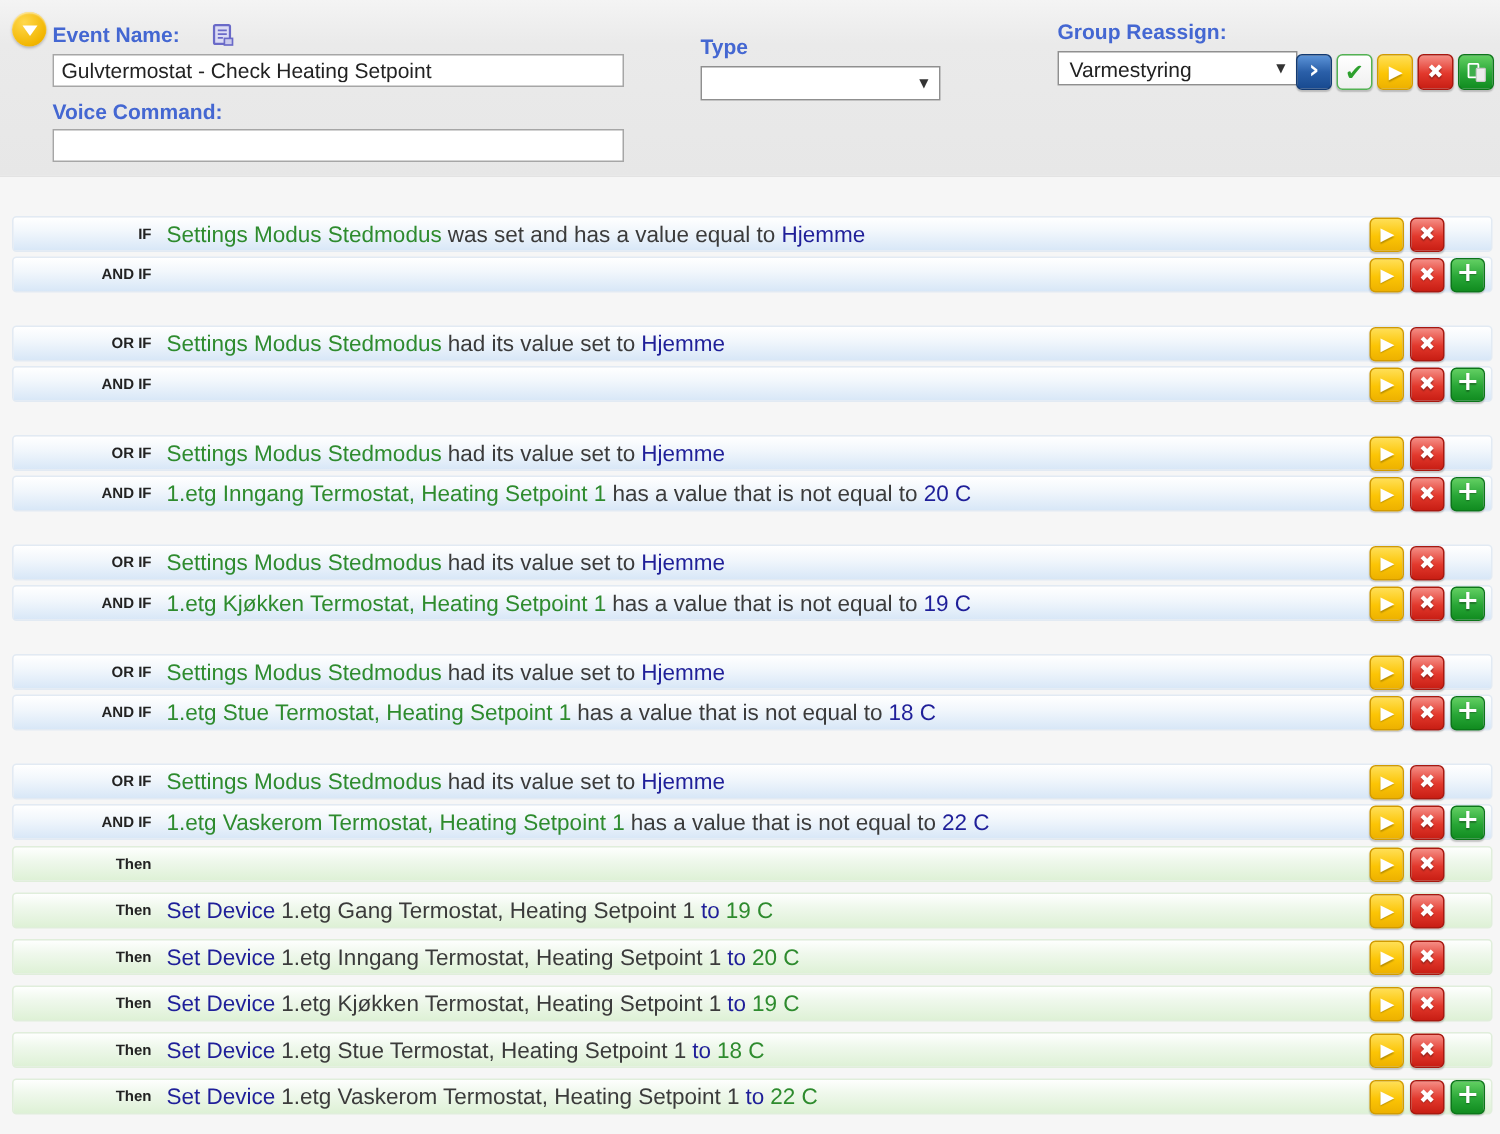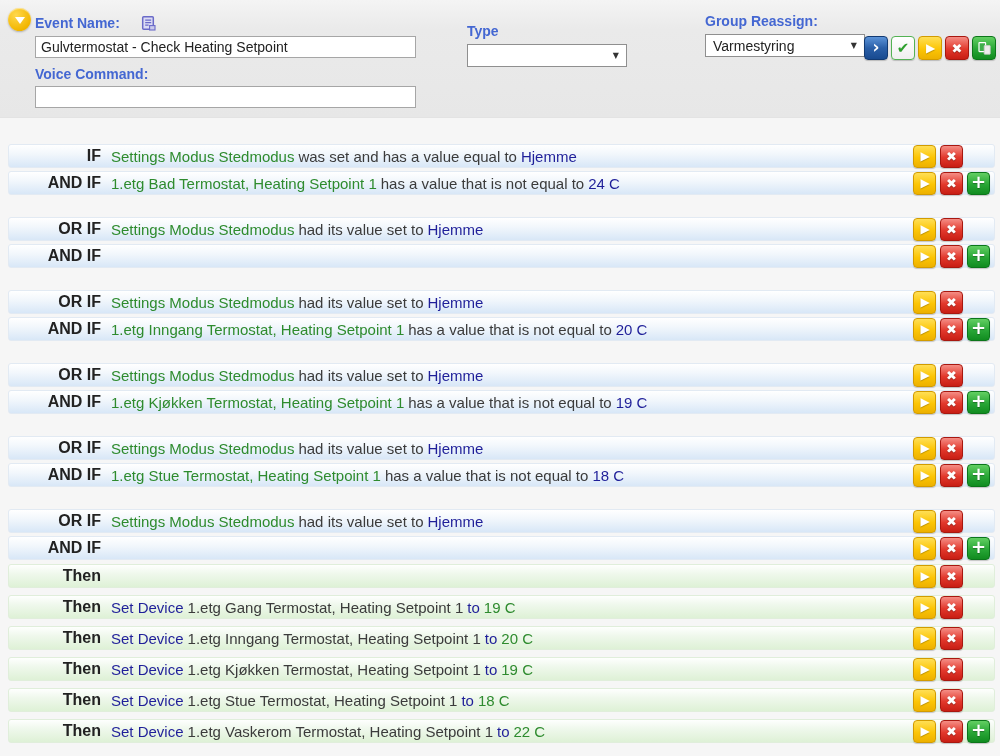--- a/index.html
+++ b/index.html
@@ -51,21 +51,21 @@
   .rules { padding:26px 5px 0 8px; }
   .row { display:flex; align-items:center; height:24px; border-radius:3px; }
   .row-cond { background:linear-gradient(180deg,#ffffff 0%,#f2f7fc 40%,#d8e7f7 100%); border:1px solid #e2eaf3; }
   .row-action { background:linear-gradient(180deg,#fefffe 0%,#eff8ec 40%,#def1d6 100%); border:1px solid #e0eedb; }
   .group { margin-bottom:22px; }
   .group .row { margin-bottom:3px; }
   .group .row:last-child { margin-bottom:0; }
   #conditions .group:last-child { margin-bottom:4px; }
   #actions .row { margin-bottom:7px; }
   #actions .row:last-child { margin-bottom:0; }
-  .kw { width:92px; text-align:right; font-weight:bold; font-size:16px; color:#222; flex:none; }
+  .kw { width:92px; text-align:right; font-weight:bold; font-size:10px; color:#222; flex:none; }
   .parts { margin-left:10px; font-size:15px; white-space:nowrap; overflow:hidden; }
   .part + .part { margin-left:4px; }
   .c-green { color:#2e8b2e; cursor:pointer; }
   .c-navy  { color:#1f1f99; cursor:pointer; }
   .c-plain { color:#3b3b3b; }
   .rbtns { margin-left:auto; display:flex; gap:4px; width:81px; flex:none; align-items:center; }
   .rbtn { width:23px; height:23px; }
 </style>
 </head>
 <body>
@@ -142,21 +142,20 @@
               <div class="ibtn rbtn s-play">
                 <span class="glyph">▶</span>
               </div>
               <div class="ibtn rbtn s-delete">
                 <span class="glyph">✖</span>
               </div>
             </span>
           </div>
           <div class="row row-cond">
             <span class="kw">AND IF</span>
-            <span class="parts"><span class="part c-green">1.etg Bad Termostat, Heating Setpoint 1</span><span class="part c-plain">has a value that is not equal to</span><span class="part c-navy">24 C</span></span>
             <span class="rbtns">
               <div class="ibtn rbtn s-play">
                 <span class="glyph">▶</span>
               </div>
               <div class="ibtn rbtn s-delete">
                 <span class="glyph">✖</span>
               </div>
               <div class="ibtn rbtn s-add">
                 <span class="glyph">+</span>
               </div>
@@ -286,20 +285,21 @@
               <div class="ibtn rbtn s-play">
                 <span class="glyph">▶</span>
               </div>
               <div class="ibtn rbtn s-delete">
                 <span class="glyph">✖</span>
               </div>
             </span>
           </div>
           <div class="row row-cond">
             <span class="kw">AND IF</span>
+            <span class="parts"><span class="part c-green">1.etg Vaskerom Termostat, Heating Setpoint 1</span><span class="part c-plain">has a value that is not equal to</span><span class="part c-navy">22 C</span></span>
             <span class="rbtns">
               <div class="ibtn rbtn s-play">
                 <span class="glyph">▶</span>
               </div>
               <div class="ibtn rbtn s-delete">
                 <span class="glyph">✖</span>
               </div>
               <div class="ibtn rbtn s-add">
                 <span class="glyph">+</span>
               </div>

